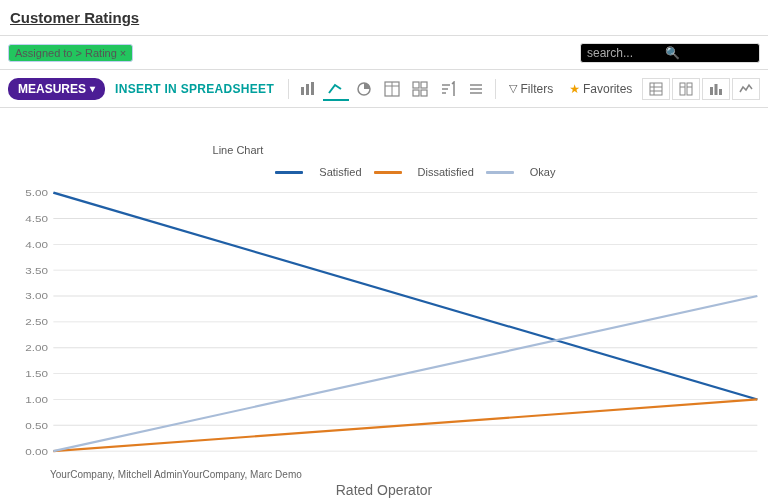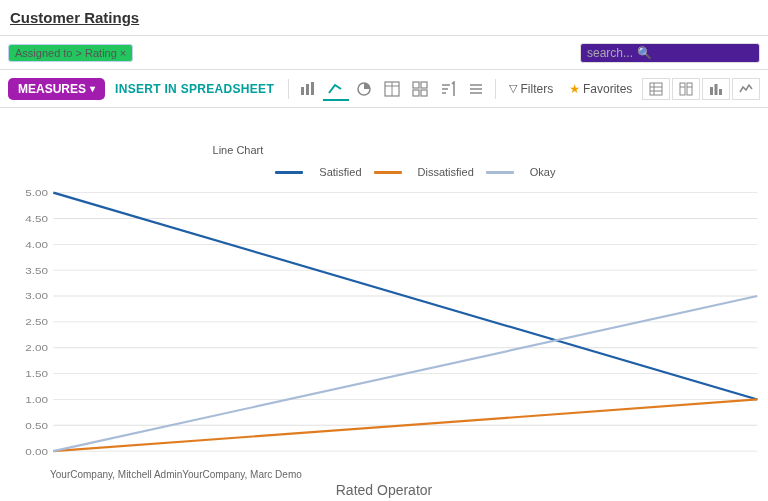--- a/index.html
+++ b/index.html
@@ -6,26 +6,26 @@
     body { font-family: Arial, sans-serif; font-size: 13px; background: #fff; color: #333; width: 768px; height: 501px; overflow: hidden; }
 
     
     .header { display: flex; align-items: center; padding: 6px 10px; border-bottom: 1px solid #ddd; height: 36px; }
     .header-title { font-size: 15px; font-weight: bold; color: #333; flex: 0 0 auto; text-decoration: underline; }
 
     
     .top-bar { display: flex; align-items: center; padding: 4px 8px; border-bottom: 1px solid #ddd; height: 34px; background: #fff; }
     .breadcrumb-area { flex: 1; display: flex; align-items: center; gap: 4px; }
     .breadcrumb-tag { background: #22c55e; border: 1px solid #c0d0f0; border-radius: 3px; padding: 2px 6px; font-size: 11px; color: #555; display: flex; align-items: center; gap: 3px; }
-    .search-box { display: flex; align-items: flex-end; border: 1px solid #ddd; border-radius: 3px; padding: 2px 6px; font-size: 12px; color: #aaa; flex: 0 0 180px; background: #4c1d95; }
+    .search-box { display: flex; align-items: flex-end; border: 1px solid #ddd; border-radius: 3px; padding: 2px 6px; font-size: 12px; color: #aaa; flex: 0 0 180px; background: #000000; gap: 28px; }
     .search-icon { color: #888; margin-left: 4px; font-size: 12px; }
 
     
     .toolbar { display: flex; align-items: center; padding: 0 8px; border-bottom: 1px solid #ddd; height: 38px; gap: 2px; }
-    .btn-measures { background: #a21caf; color: #fff; border: none; padding: 4px 10px; border-radius: 5px; cursor: pointer; font-size: 12px; font-weight: bold; display: flex; align-items: center; gap: 4px; }
+    .btn-measures { background: #4c1d95; color: #fff; border: none; padding: 4px 10px; border-radius: 10px; cursor: pointer; font-size: 12px; font-weight: bold; display: flex; align-items: center; gap: 4px; }
     .btn-measures .arrow { font-size: 10px; }
     .btn-insert { color: #00a09d; border: none; background: none; padding: 4px 8px; cursor: pointer; font-size: 12px; font-weight: bold; text-transform: uppercase; letter-spacing: 0.3px; }
     .toolbar-sep { width: 1px; height: 20px; background: #ddd; margin: 0 4px; }
     .icon-btn { border: none; background: none; cursor: pointer; padding: 3px 5px; color: #666; font-size: 14px; display: flex; align-items: center; }
     .icon-btn.active { color: #00a09d; border-bottom: 2px solid #00a09d; }
     .toolbar-right { margin-left: auto; display: flex; align-items: center; gap: 2px; }
     .toolbar-text-btn { border: none; background: none; cursor: pointer; padding: 3px 7px; color: #555; font-size: 12px; display: flex; align-items: center; gap: 3px; }
 
     
     .chart-container { position: relative; padding: 10px 0 40px 0; height: calc(501px - 36px - 34px - 38px); }

